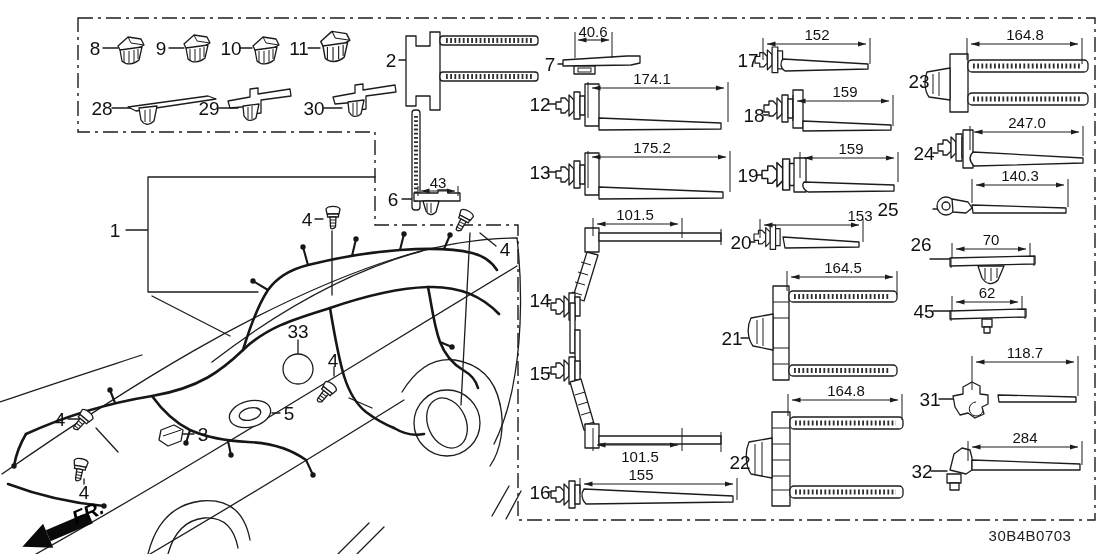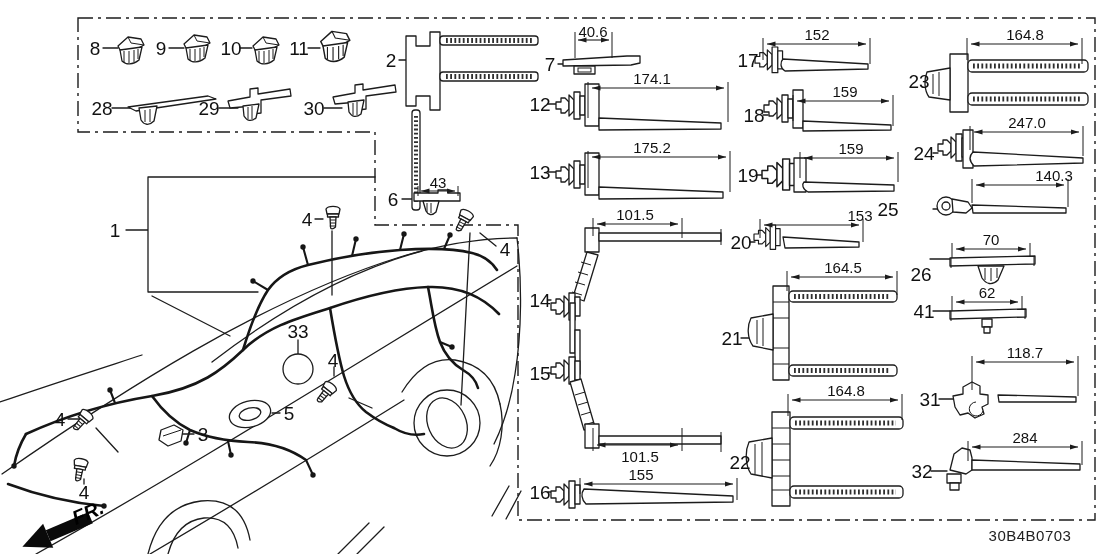--- a/index.html
+++ b/index.html
@@ -352,22 +352,22 @@
 <span class="callout" style="left:540px;top:492px">16</span>
 <span class="callout" style="left:748px;top:60px">17</span>
 <span class="callout" style="left:754px;top:115px">18</span>
 <span class="callout" style="left:748px;top:175px">19</span>
 <span class="callout" style="left:741px;top:242px">20</span>
 <span class="callout" style="left:732px;top:338px">21</span>
 <span class="callout" style="left:740px;top:462px">22</span>
 <span class="callout" style="left:919px;top:81px">23</span>
 <span class="callout" style="left:924px;top:153px">24</span>
 <span class="callout" style="left:888px;top:209px">25</span>
-<span class="callout" style="left:921px;top:274px">26</span>
-<span class="callout" style="left:924px;top:311px">41</span>
+<span class="callout" style="left:921px;top:244px">26</span>
+<span class="callout" style="left:924px;top:311px">45</span>
 <span class="callout" style="left:102px;top:108px">28</span>
 <span class="callout" style="left:209px;top:108px">29</span>
 <span class="callout" style="left:314px;top:108px">30</span>
 <span class="callout" style="left:930px;top:399px">31</span>
 <span class="callout" style="left:922px;top:471px">32</span>
 <span class="callout" style="left:298px;top:331px">33</span>
 
 <span class="dim" style="left:438px;top:182px">43</span>
 <span class="dim" style="left:593px;top:31px">40.6</span>
 <span class="dim" style="left:652px;top:78px">174.1</span>
@@ -376,21 +376,21 @@
 <span class="dim" style="left:640px;top:456px">101.5</span>
 <span class="dim" style="left:641px;top:474px">155</span>
 <span class="dim" style="left:817px;top:34px">152</span>
 <span class="dim" style="left:845px;top:91px">159</span>
 <span class="dim" style="left:851px;top:148px">159</span>
 <span class="dim" style="left:860px;top:215px">153</span>
 <span class="dim" style="left:843px;top:267px">164.5</span>
 <span class="dim" style="left:846px;top:390px">164.8</span>
 <span class="dim" style="left:1025px;top:34px">164.8</span>
 <span class="dim" style="left:1027px;top:122px">247.0</span>
-<span class="dim" style="left:1054px;top:175px">140.3</span>
+<span class="dim" style="left:1020px;top:175px">140.3</span>
 <span class="dim" style="left:991px;top:239px">70</span>
 <span class="dim" style="left:987px;top:292px">62</span>
 <span class="dim" style="left:1025px;top:352px">118.7</span>
 <span class="dim" style="left:1025px;top:437px">284</span>
 
 <span class="frlabel" style="left:88px;top:513px">FR.</span>
 <span class="code" style="left:1030px;top:535px">30B4B0703</span>
 
 </div>
 

